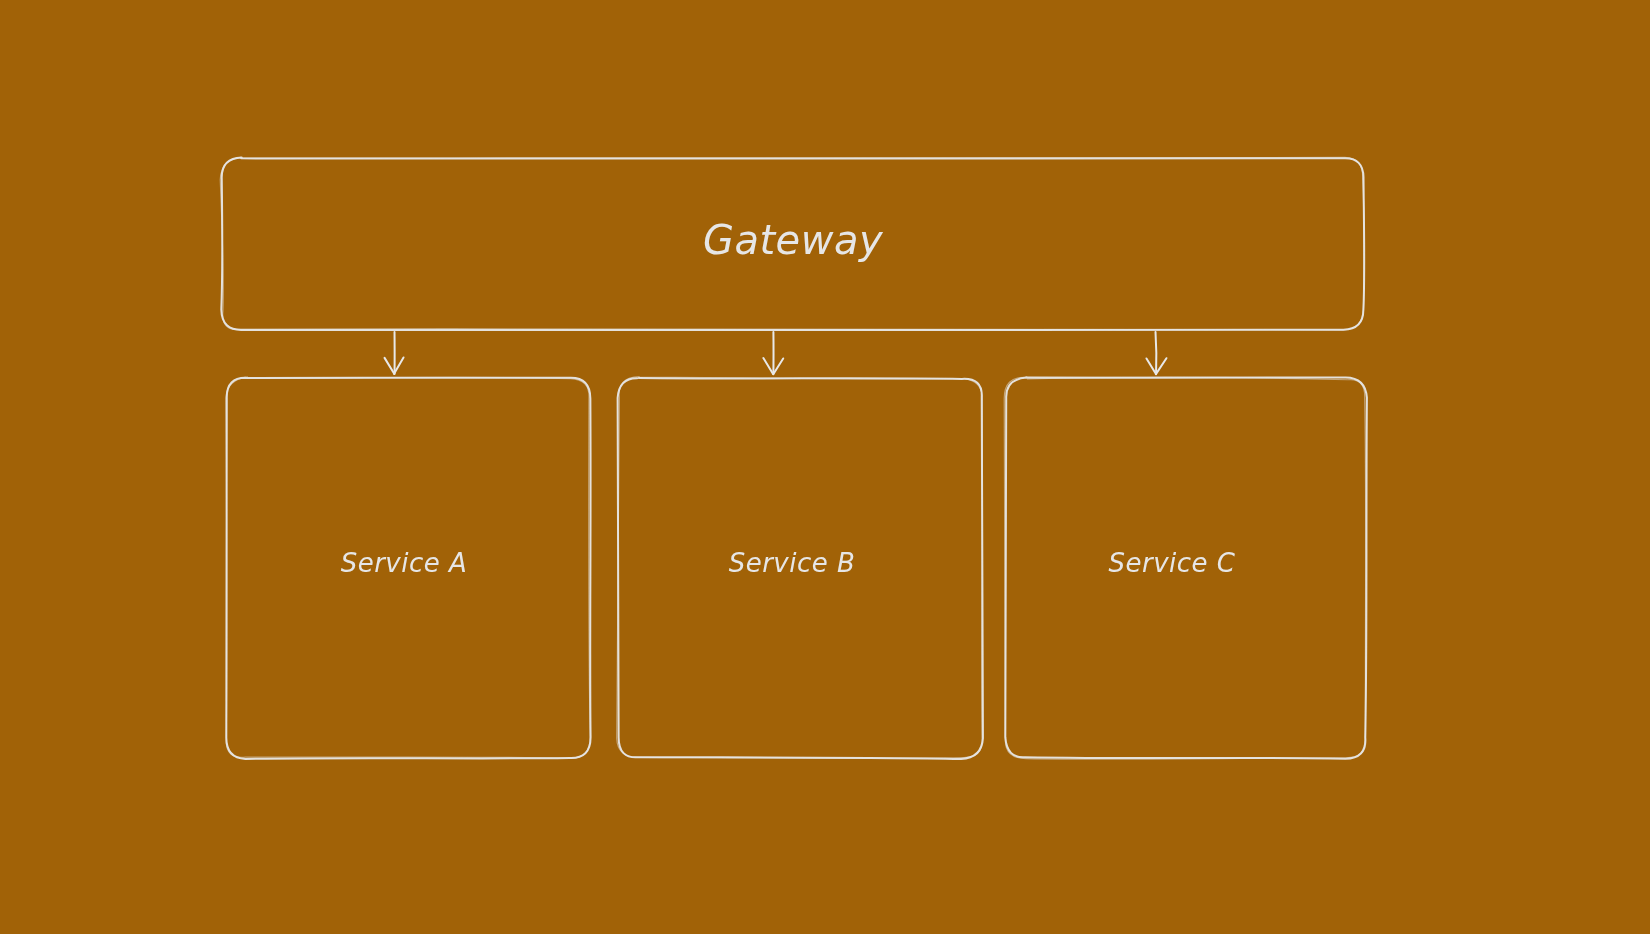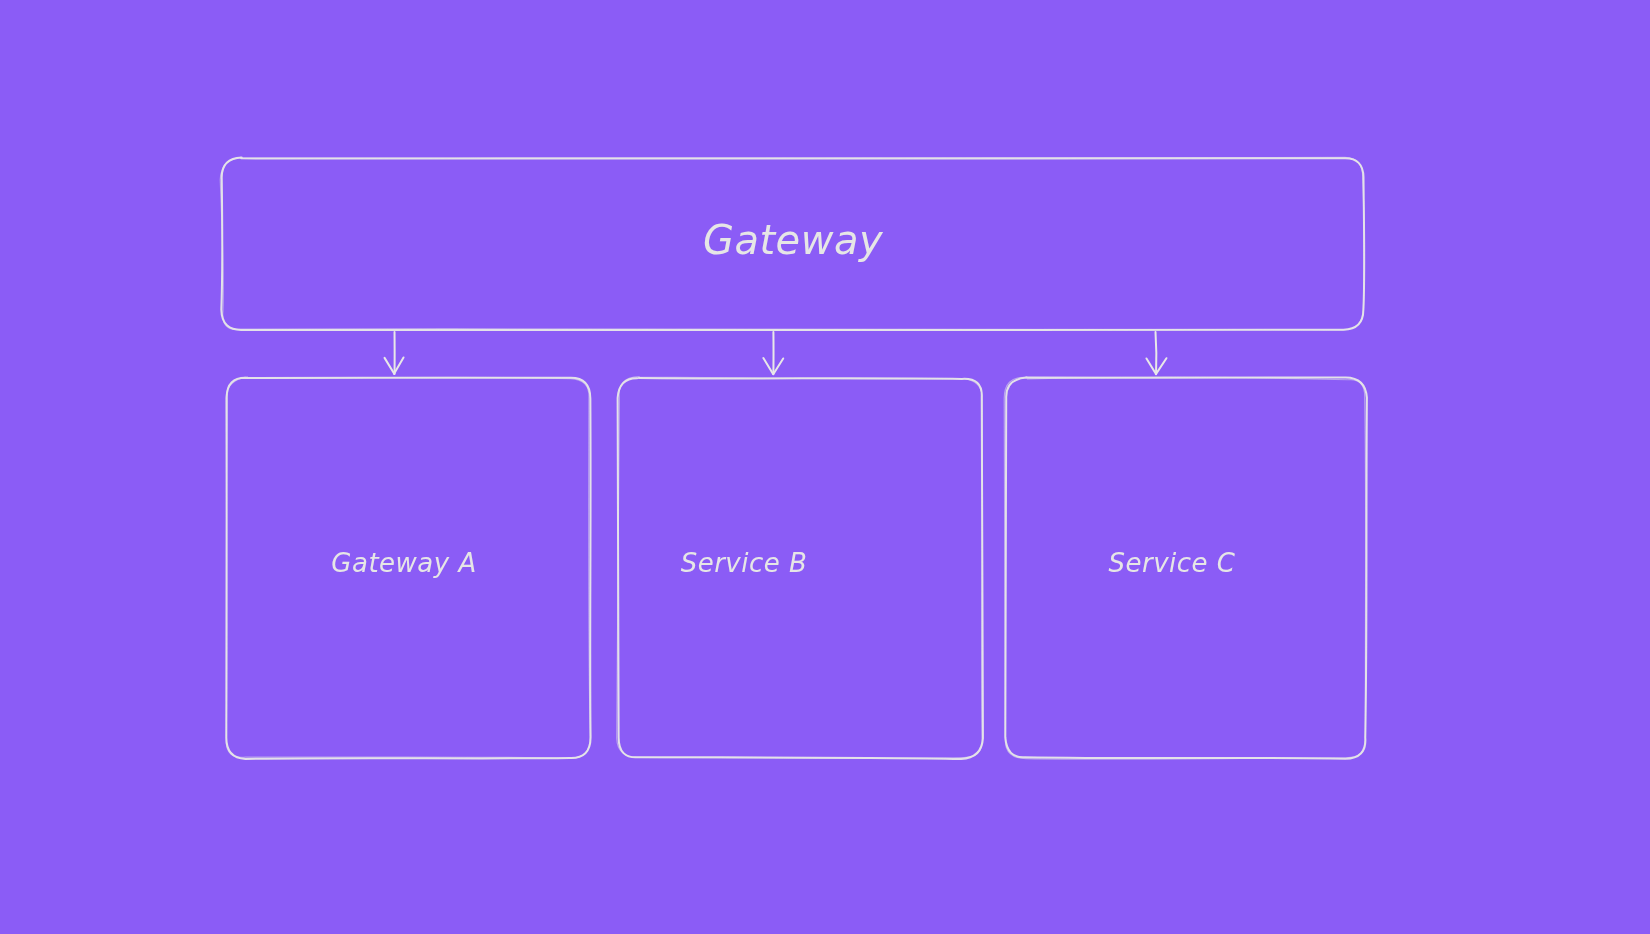--- a/index.html
+++ b/index.html
@@ -10,21 +10,21 @@
   body {
     width: 1650px;
     height: 934px;
     overflow: hidden;
     font-family: "DejaVu Sans", sans-serif;
   }
   #canvas {
     position: relative;
     width: 1650px;
     height: 934px;
-    background: #8b5cf6;
+    background: #a16207;
   }
   #sketch {
     position: absolute;
     inset: 0;
     width: 1650px;
     height: 934px;
   }
   .node-label {
     position: absolute;
     color: #e6e6e6;
@@ -76,16 +76,16 @@
         <path d="M 763.3622243885707 358.00404720334524 L 772.9204685212674 373.7965030671081" fill="none" stroke="#e8e8e8" stroke-width="2" stroke-linecap="round"></path>
         <path d="M 783.213121605298 358.4674688344204 L 773.2645236972088 374.19226722744867" fill="none" stroke="#e8e8e8" stroke-width="2" stroke-linecap="round"></path>
       </g>
       <g>
         <path d="M 1155.5096990585837 332 C 1156.5982490546062 348.8, 1156.5982490546062 361.4, 1156.0530050638379 374" fill="none" stroke="#e8e8e8" stroke-width="2" stroke-linecap="round"></path>
         <path d="M 1146.471729898952 358.4649281029892 L 1155.8201804162097 373.82471876154875" fill="none" stroke="#e8e8e8" stroke-width="2" stroke-linecap="round"></path>
         <path d="M 1166.4366171364843 358.20599637069085 L 1155.9052557946673 374.0830912592276" fill="none" stroke="#e8e8e8" stroke-width="2" stroke-linecap="round"></path>
       </g>
     </svg>
 <div class="node-label label-gateway" style="left: 793px; top: 240px;">Gateway</div>
-    <div class="node-label label-service" style="left: 404px; top: 563px;">Gateway A</div>
-    <div class="node-label label-service" style="left: 744px; top: 563px; text-align: right;">Service B</div>
+    <div class="node-label label-service" style="left: 404px; top: 563px;">Service A</div>
+    <div class="node-label label-service" style="left: 792px; top: 563px; text-align: right;">Service B</div>
     <div class="node-label label-service" style="left: 1172px; top: 563px; text-align: center;">Service C</div>
   </div>
 
 </body></html>

